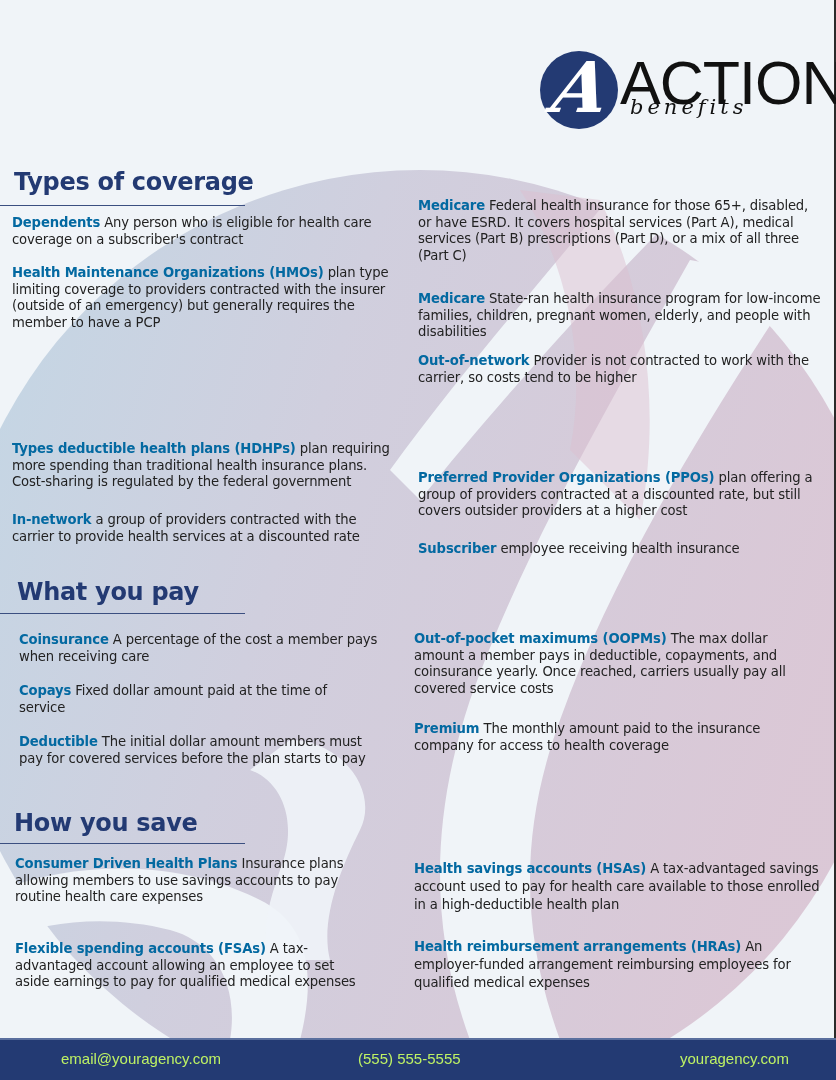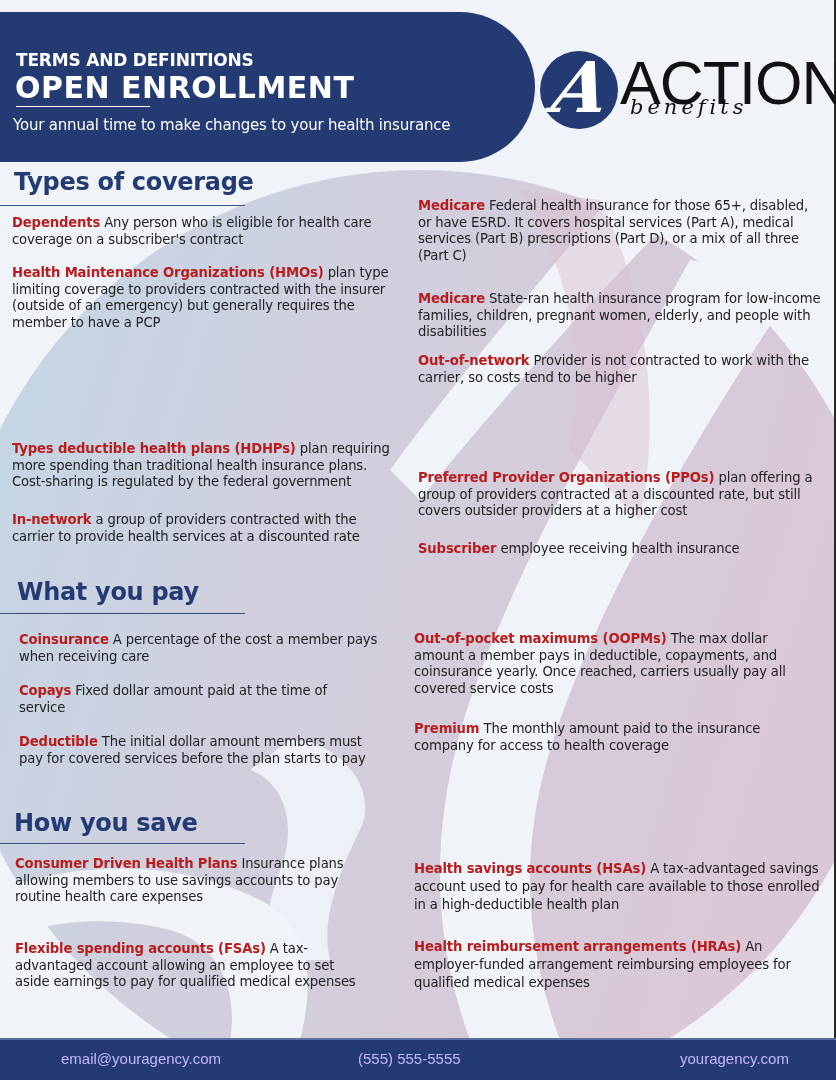--- a/index.html
+++ b/index.html
@@ -63,29 +63,29 @@
   .section-heading {
     position: absolute; font-weight: bold; color: #233a73; font-size: 24px; letter-spacing: -0.3px;
   }
   .section-rule { position: absolute; left: 0; width: 245px; height: 1px; background: #3b4f80; }
 
   
   .def {
     position: absolute; font-size: 13.2px; line-height: 16.5px; color: #222;
     letter-spacing: -0.15px;
   }
-  .def .term { font-weight: bold; color: #b91c1c; }
+  .def .term { font-weight: bold; color: #0369a1; }
 
   
   .footer {
     position: absolute; left: 0; top: 1038px; width: 836px; height: 42px;
     background: #233a73; border-top: 2px solid #5a6f9e;
   }
   .footer span {
-    position: absolute; top: 10px; color: #c4b5fd; font-size: 15px;
+    position: absolute; top: 10px; color: #bef264; font-size: 15px;
     font-family: "Liberation Sans", sans-serif;
     text-align: right;
   }
 </style>
 </head>
 <body>
 
 <div class="page">
 
   <svg class="watermark" viewBox="0 0 836 1040" xmlns="http://www.w3.org/2000/svg">
@@ -104,26 +104,20 @@
     <path d="M0 890 C 80 860, 180 860, 260 900 C 300 920, 320 960, 300 1040 L 230 1040 C 240 980, 210 940, 170 930 C 110 915, 50 920, 0 940 Z" fill="#f0f4f8"></path>
     <path d="M250 770 C 280 780, 300 820, 280 870 C 270 900, 260 930, 270 960 L 330 960 C 320 920, 340 870, 360 830 C 380 790, 340 740, 290 740 Z" fill="#f0f4f8" opacity="0.9"></path>
 
     <path d="M520 190 C 560 250, 590 350, 570 450 L 640 520 C 660 420, 650 300, 600 200 Z" fill="#dcbfd0" opacity="0.5"></path>
 
     <rect x="0" y="0" width="836" height="165" fill="#f0f4f8"></rect>
   </svg>
 
   <div class="page-border"></div>
 
-  <div class="banner">
-    <div class="kicker">TERMS AND DEFINITIONS</div>
-    <div class="title">OPEN ENROLLMENT</div>
-    <div class="rule"></div>
-    <div class="tagline">Your annual time to make changes to your health insurance</div>
-  </div>
 
   <div class="logo">
     <div class="circle"></div>
     <div class="letter-a">A</div>
     <div class="word">ACTION</div>
     <div class="script">benefits</div>
   </div>
 
   <div class="section-heading" style="left:14px; top:168px;">Types of coverage</div>
   <div class="section-rule" style="top:205px;"></div>

